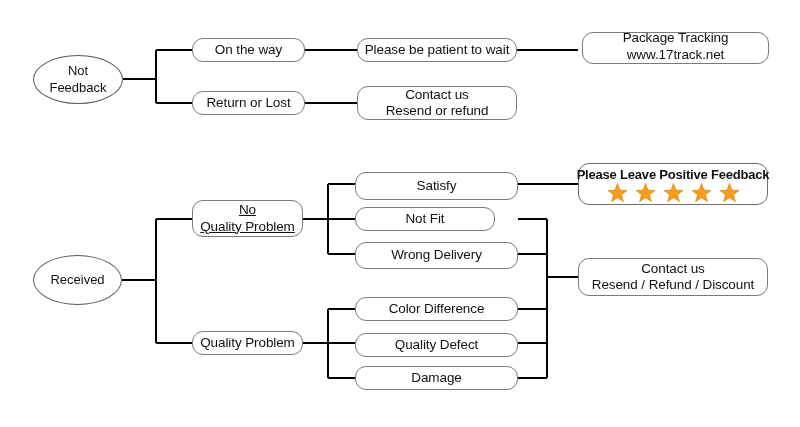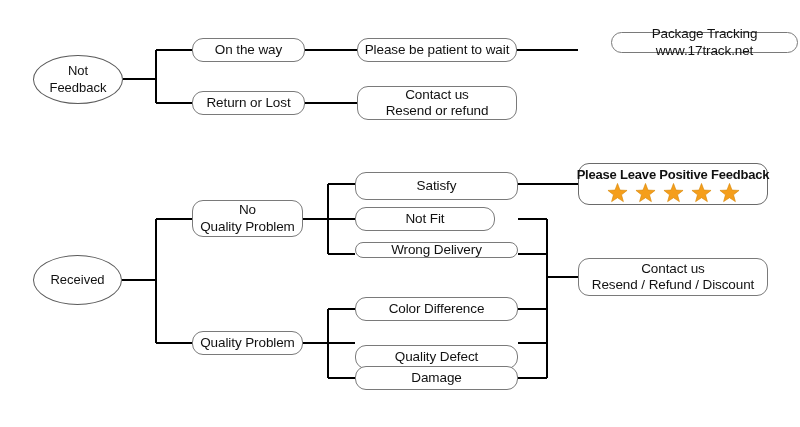--- a/index.html
+++ b/index.html
@@ -148,60 +148,60 @@
   </div>
 
   <div class="node" style="left:192px; top:91px; width:113px; height:24px;">
     <span>Return or Lost</span>
   </div>
 
   <div class="node" style="left:357px; top:38px; width:160px; height:24px;">
     <span>Please be patient to wait</span>
   </div>
 
-  <div class="node" style="left:611px; top:32px; width:187px; height:21px;">
+  <div class="node" style="left:582px; top:32px; width:187px; height:32px;align-items:flex-end;">
     <span>Package Tracking
 www.17track.net</span>
   </div>
 
   <div class="node" style="left:357px; top:86px; width:160px; height:34px;">
     <span>Contact us
 Resend or refund</span>
   </div>
 
   <div class="ellipse" style="left:33px; top:255px; width:89px; height:50px;">
     <span>Received</span>
   </div>
 
-  <div class="node" style="left:192px; top:200px; width:111px; height:37px;">
+  <div class="node" style="left:192px; top:200px; width:111px; height:37px;text-decoration:underline;">
     <span>No
 Quality Problem</span>
   </div>
 
   <div class="node" style="left:192px; top:331px; width:111px; height:24px;">
     <span>Quality Problem</span>
   </div>
 
   <div class="node" style="left:355px; top:172px; width:163px; height:28px;">
     <span>Satisfy</span>
   </div>
 
   <div class="node" style="left:355px; top:207px; width:140px; height:24px;">
     <span>Not Fit</span>
   </div>
 
-  <div class="node" style="left:355px; top:242px; width:163px; height:16px;">
+  <div class="node" style="left:355px; top:242px; width:163px; height:27px;">
     <span>Wrong Delivery</span>
   </div>
 
   <div class="node" style="left:355px; top:297px; width:163px; height:24px;">
     <span>Color Difference</span>
   </div>
 
-  <div class="node" style="left:355px; top:345px; width:163px; height:24px;">
+  <div class="node" style="left:355px; top:333px; width:163px; height:24px;">
     <span>Quality Defect</span>
   </div>
 
   <div class="node" style="left:355px; top:366px; width:163px; height:24px;">
     <span>Damage</span>
   </div>
 
   <div class="feedback" style="left:578px; top:163px; width:190px; height:42px;">
     <div class="feedback-title">Please Leave Positive Feedback</div>
     <div class="stars" id="star-row">

